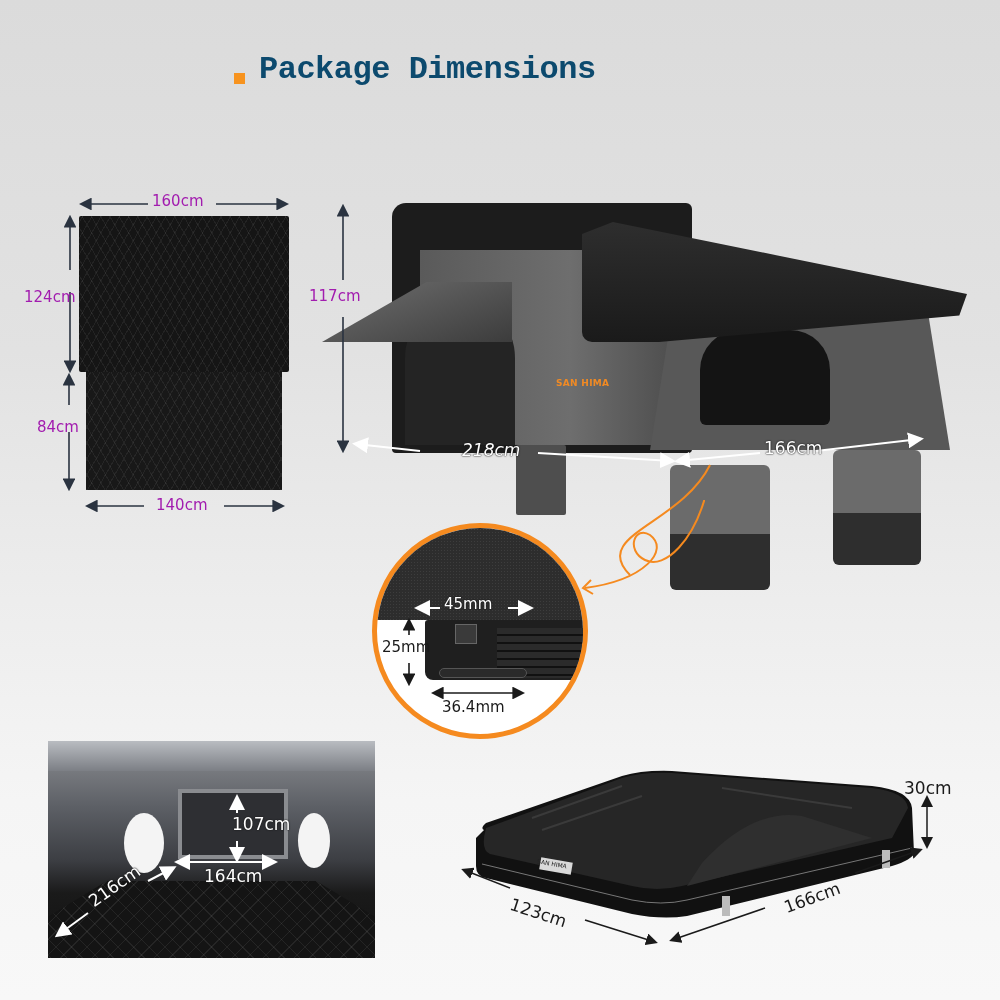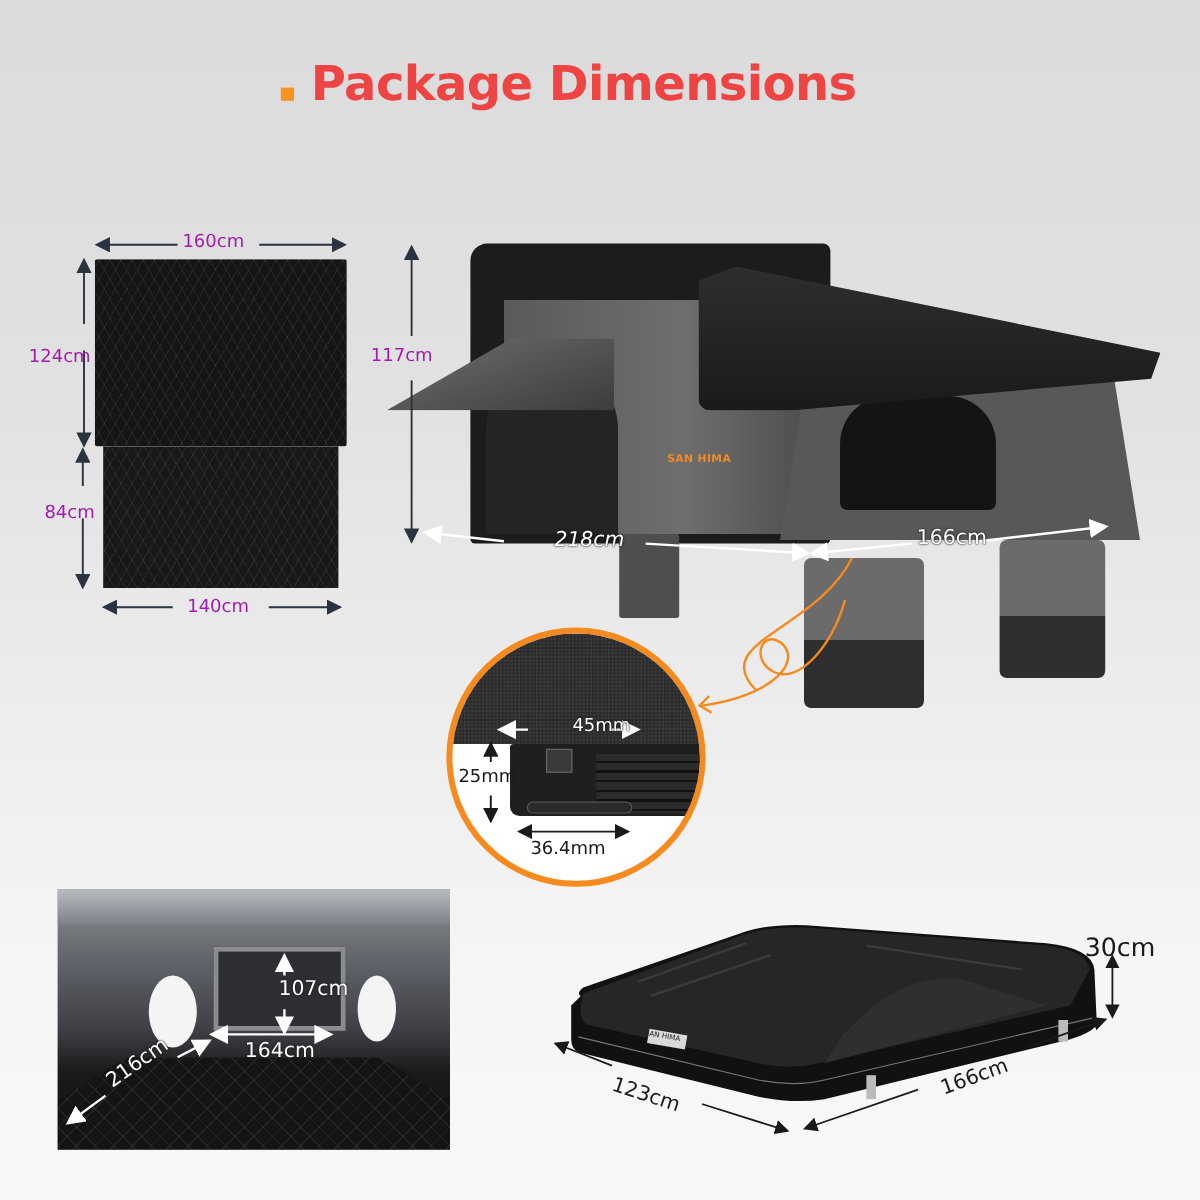--- a/index.html
+++ b/index.html
@@ -9,21 +9,21 @@
     background: linear-gradient(180deg, #dbdbdb 0%, #e2e2e2 35%, #ededed 60%, #f5f5f5 80%, #f8f8f8 100%);
     font-family: "DejaVu Sans", sans-serif;
     color: #1f2329;
   }
   .abs { position: absolute; }
   .title {
     left: 234px; top: 40px; height: 60px;
     display: flex; align-items: flex-end;
   }
   .title-mark { width: 11px; height: 11px; background: #f7931e; margin-right: 14px; margin-bottom: 16px; }
-  .title-text { font-size: 40px; font-weight: bold; color: #ef4444; letter-spacing: -0.5px; line-height: 60px; }
+  .title-text { font-size: 32px; font-weight: bold; color: #0c4a6e; letter-spacing: -0.5px; line-height: 60px; font-family: Liberation Mono, monospace; }
 
   .label { font-size: 15px; color: #a21caf; white-space: nowrap; line-height: 1; }
   .label-white { color: #fff; text-shadow: 0 0 2px #222, 0 0 1px #000; font-size: 17px; }
   .label-dark { color: #1a1a1a; font-size: 15px; }
 
   
   .mat-top { left: 79px; top: 216px; width: 210px; height: 156px; background-color: #151515; border-radius: 2px;
     background-image:
       repeating-linear-gradient(60deg, rgba(255,255,255,0.06) 0 1px, transparent 1px 8px),
       repeating-linear-gradient(-60deg, rgba(255,255,255,0.06) 0 1px, transparent 1px 8px);
@@ -175,21 +175,21 @@
   <g stroke="#ffffff" stroke-width="2" fill="none">
     <line x1="46" y1="85" x2="68" y2="85" marker-start="url(#ah4)"></line>
     <line x1="136" y1="85" x2="158" y2="85" marker-end="url(#ah4)"></line>
   </g>
   <g stroke="#1a1a1a" stroke-width="1.6" fill="none">
     <line x1="37" y1="98" x2="37" y2="112" marker-start="url(#ah5)"></line>
     <line x1="37" y1="140" x2="37" y2="160" marker-end="url(#ah5)"></line>
     <line x1="62" y1="170" x2="150" y2="170" marker-start="url(#ah5)" marker-end="url(#ah5)"></line>
   </g>
 </svg>
-<div class="abs label label-white" style="left:444px;top:597px;font-size:15px;margin-left:33px;">45mm</div>
+<div class="abs label label-white" style="left:444px;top:597px;font-size:15px;">45mm</div>
 <div class="abs label label-dark" style="left:382px;top:640px;">25mm</div>
 <div class="abs label label-dark" style="left:442px;top:700px;">36.4mm</div>
 
 <div class="abs interior">
   <div class="int-ceiling"></div>
   <div class="int-win-l"></div>
   <div class="int-win-r"></div>
   <div class="int-back"></div>
   <div class="int-floor"></div>
   <svg style="position:absolute;left:0;top:0;" width="327" height="217">
@@ -230,15 +230,15 @@
     </marker>
   </defs>
   <g stroke="#1a1a1a" stroke-width="1.5" fill="none">
     <line x1="467" y1="28" x2="467" y2="76" marker-start="url(#ah7)" marker-end="url(#ah7)"></line>
     <line x1="4" y1="100" x2="50" y2="118" marker-start="url(#ah7)"></line>
     <line x1="125" y1="150" x2="195" y2="172" marker-end="url(#ah7)"></line>
     <line x1="212" y1="170" x2="305" y2="138" marker-start="url(#ah7)"></line>
     <line x1="395" y1="103" x2="460" y2="80" marker-end="url(#ah7)"></line>
   </g>
 </svg>
-<div class="abs label label-dark" style="left:904px;top:780px;font-size:21px;text-align:right;">30cm</div>
+<div class="abs label label-dark" style="left:904px;top:780px;font-size:17px;text-align:right;">30cm</div>
 <div class="abs label label-dark" style="left:513px;top:896px;font-size:17px;transform:rotate(18deg);transform-origin:left top;">123cm</div>
 <div class="abs label label-dark" style="left:782px;top:900px;font-size:17px;transform:rotate(-20deg);transform-origin:left top;">166cm</div>
 
 </body></html>

